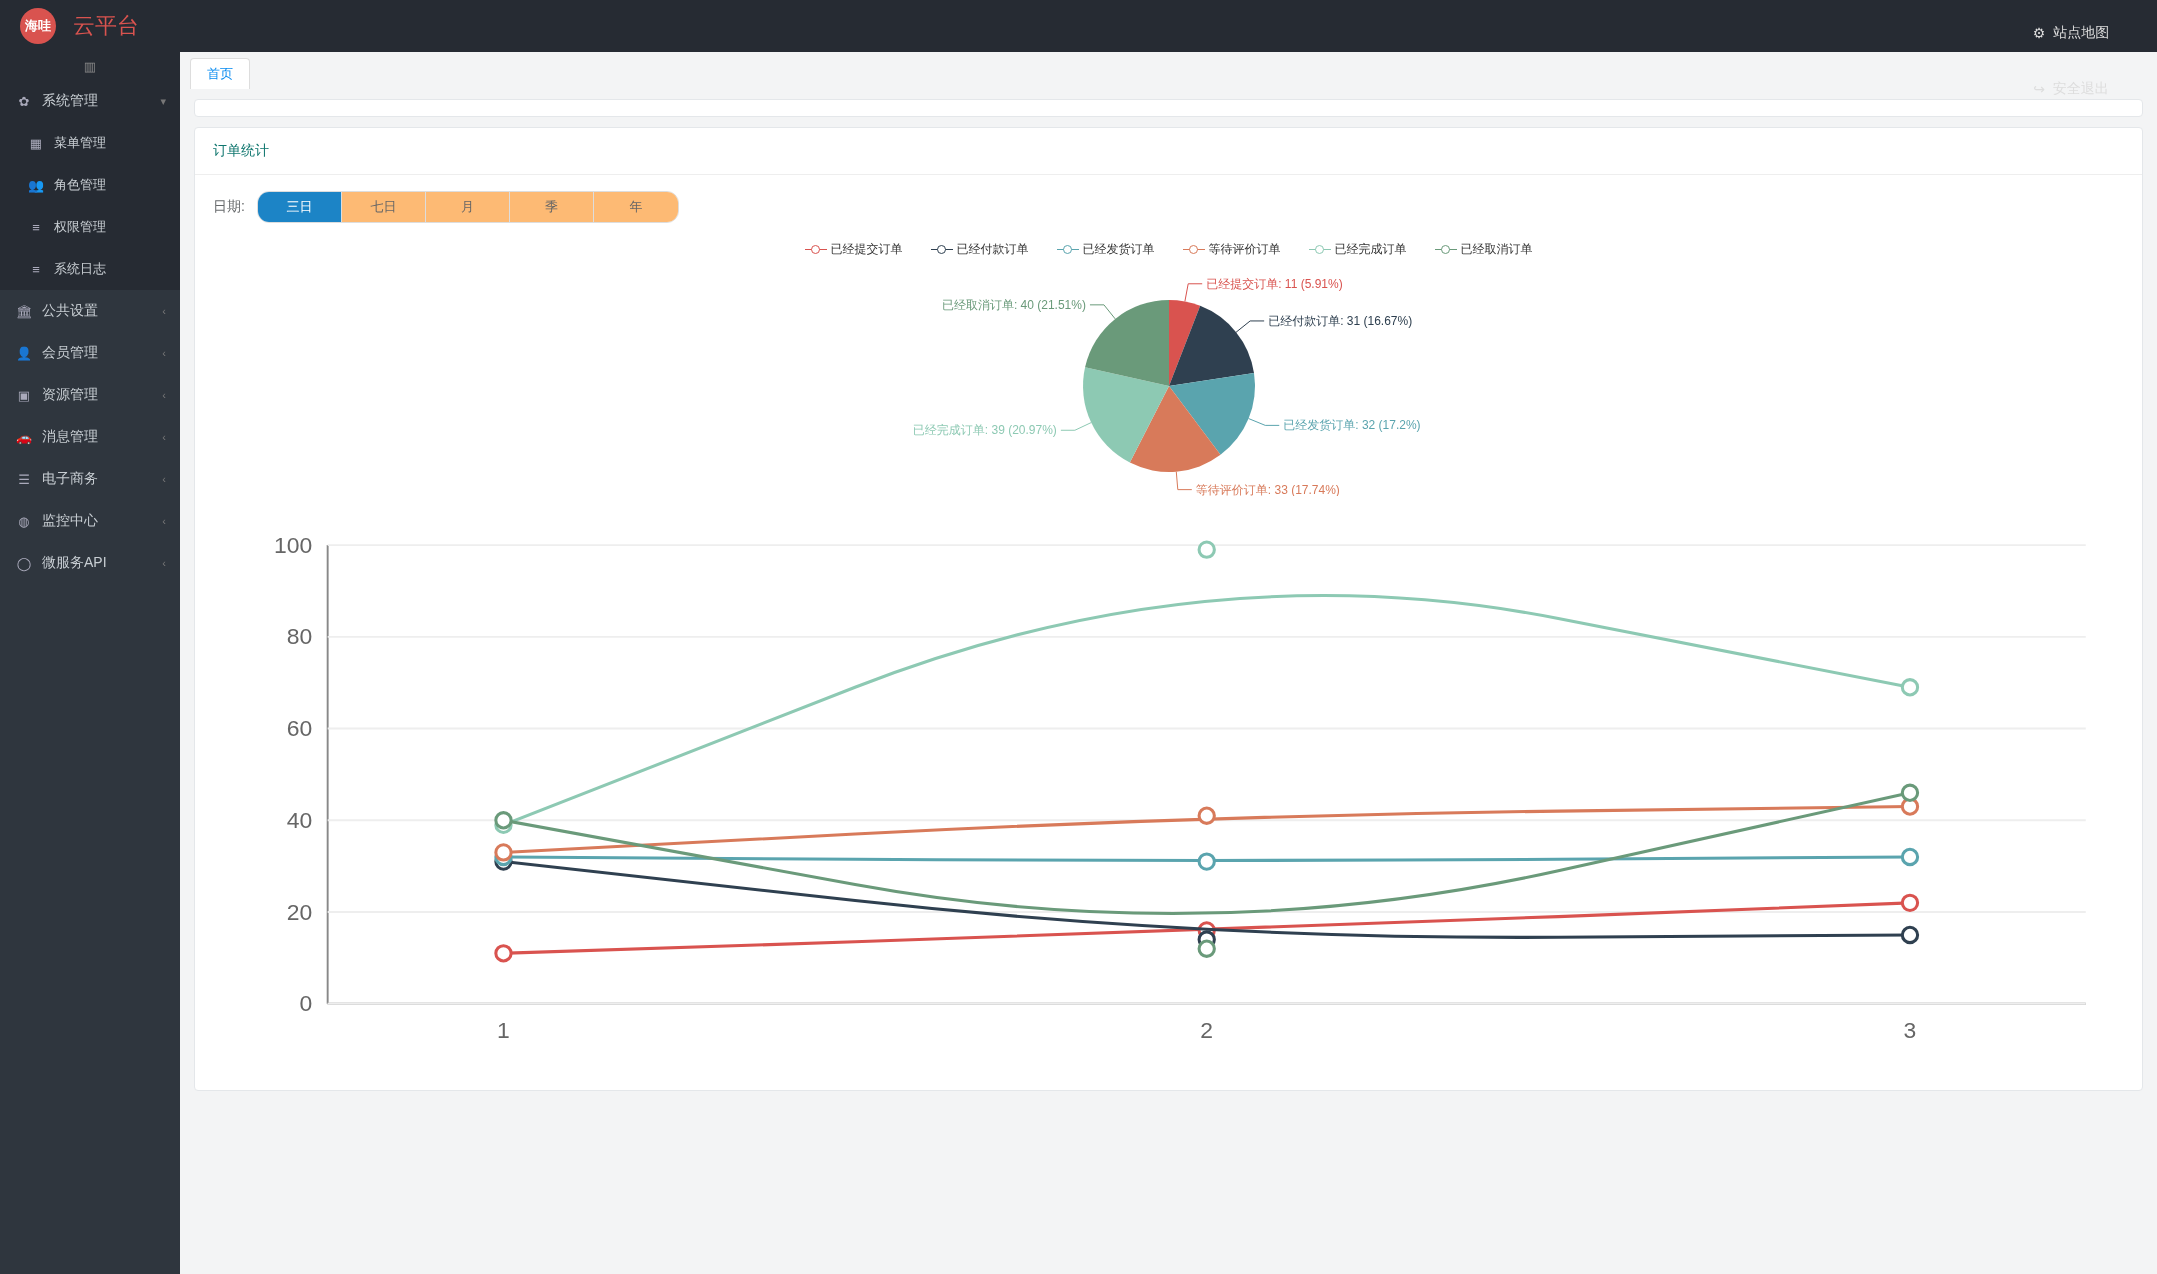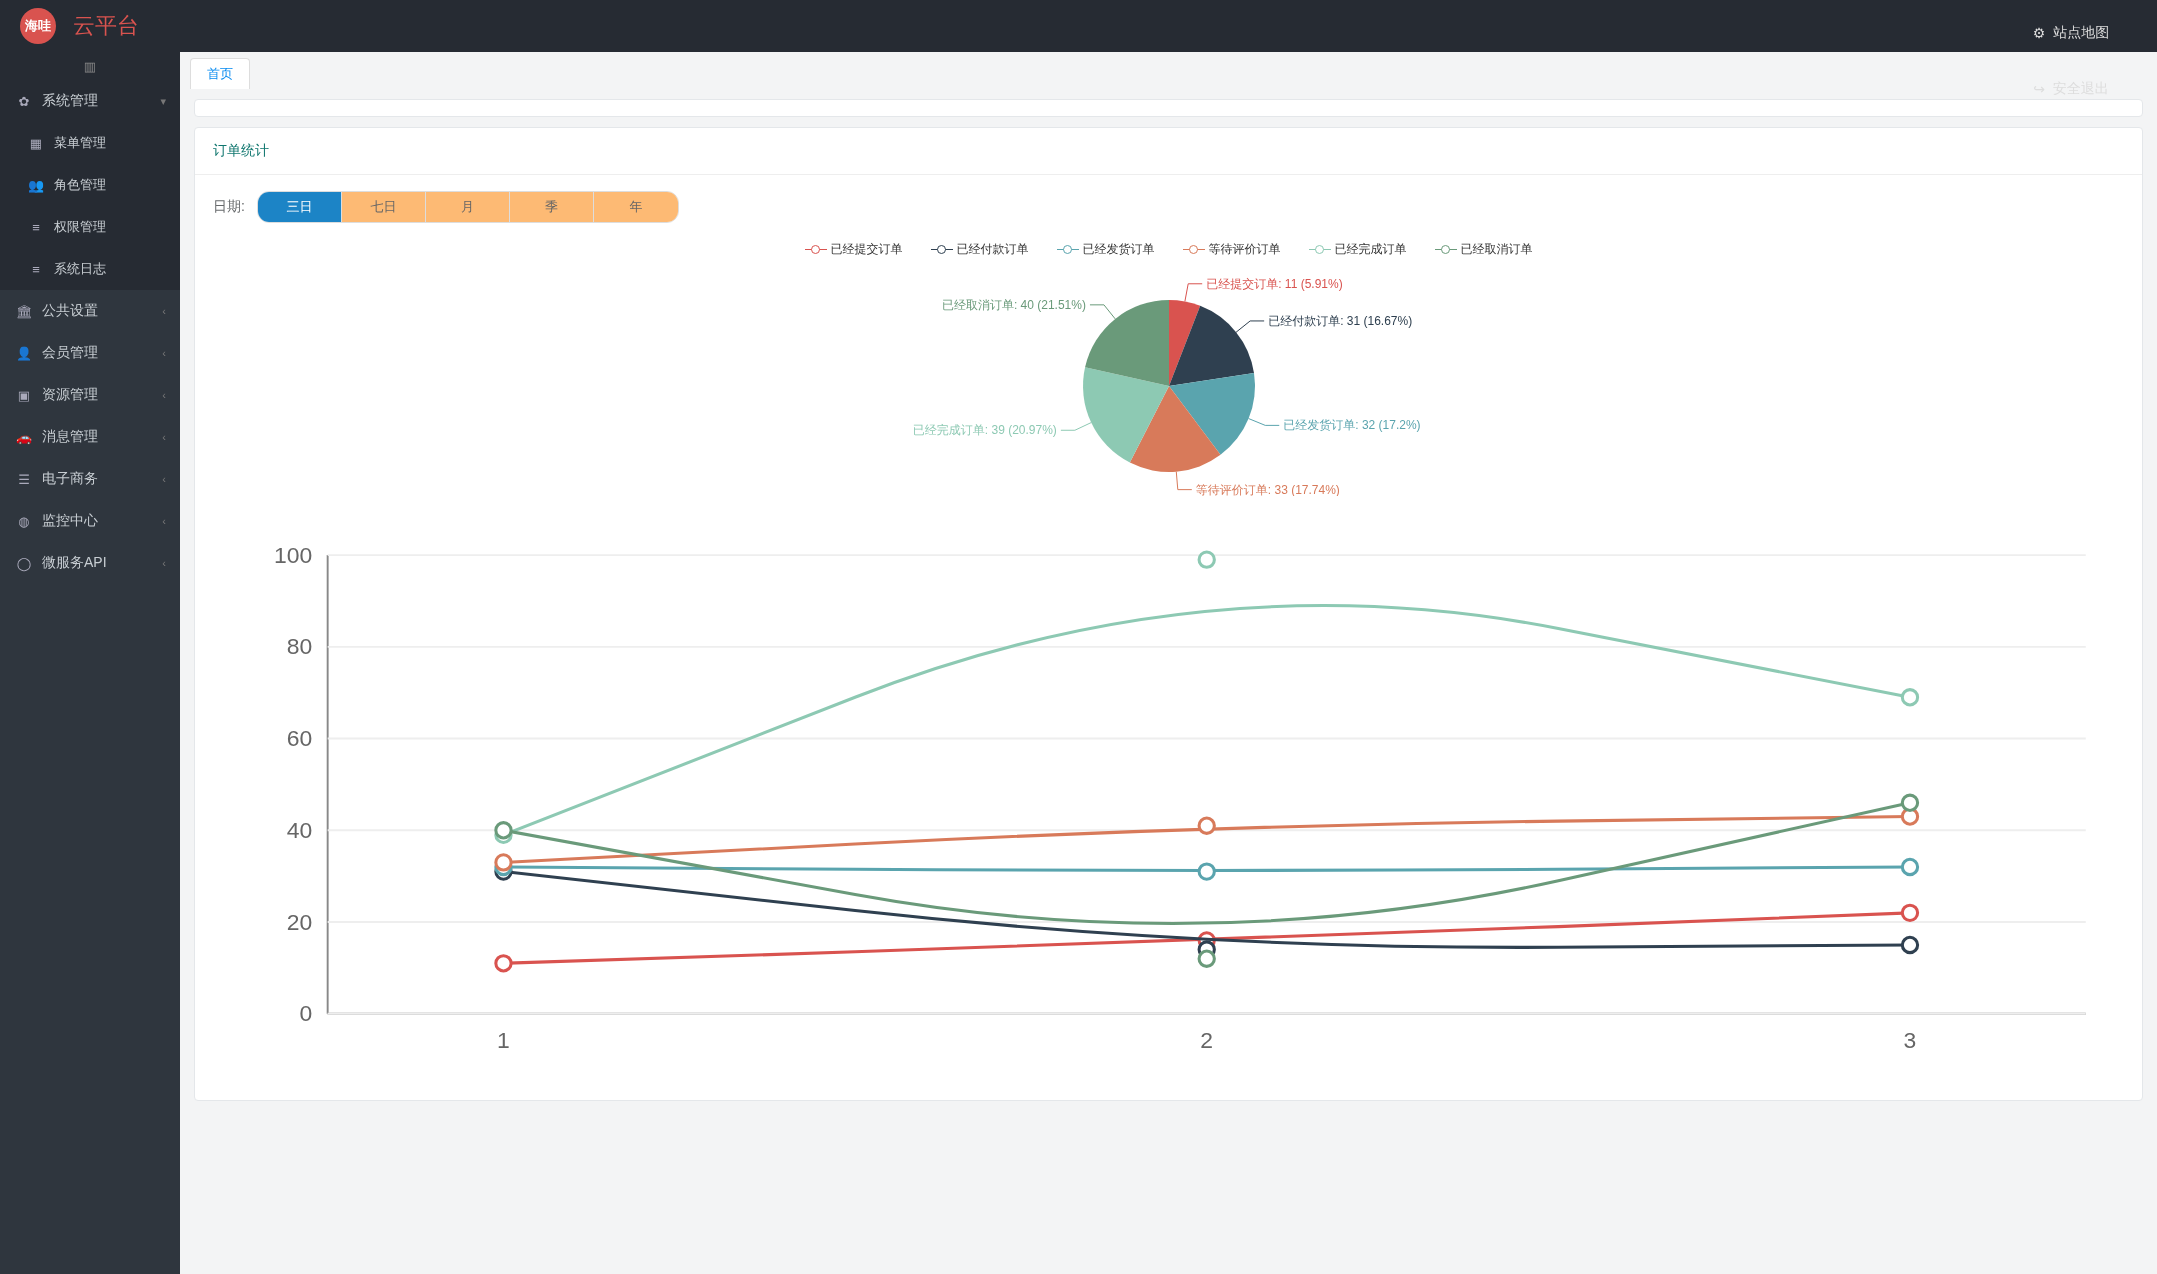--- a/index.html
+++ b/index.html
@@ -36,21 +36,21 @@
 .btn-group { display:flex; border:1px solid #ddd; border-radius:12px; overflow:hidden;}
 .btn-group button { width:84px; height:30px; background:#fdba74; border:none; border-right:1px solid #ddd; font-size:13px; color:#666; cursor:pointer;}
 .btn-group button:last-child{border-right:none;}
 .btn-group button.active { background:#1c84c6; color:#fff;}
 .legend-row { display:flex; justify-content:center; gap:28px; margin-bottom:18px;}
 .legend-item { display:flex; align-items:center; gap:4px; font-size:12px; color:#333;}
 .legend-marker { width:22px; height:10px; display:flex; align-items:center;}
 .legend-marker .line { flex:1; height:1.5px;}
 .legend-marker .ring { width:9px;height:9px;border-radius:50%;border:1.5px solid; background:#fff; margin-left:-6px; margin-right:-6px; z-index:1;}
 
-.pie-wrap { display:flex; justify-content:center; margin-bottom:40px; position:relative;}
+.pie-wrap { display:flex; justify-content:center; margin-bottom:30px; position:relative;}
 svg text { font-size:12px;}
 .line-chart { width:100%;}
 
 .footer { text-align:center; color:#676a6c; font-size:13px; padding:12px 0;}
 .footer a { color:#d9534f; text-decoration:none;}
 .footer .src-label{color:#d9534f;}
 </style>
 </head>
 <body>
 

